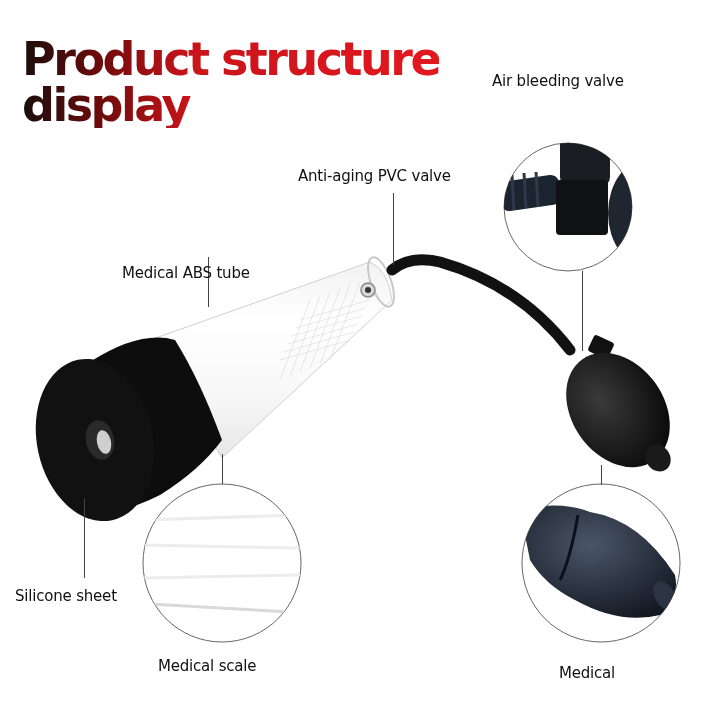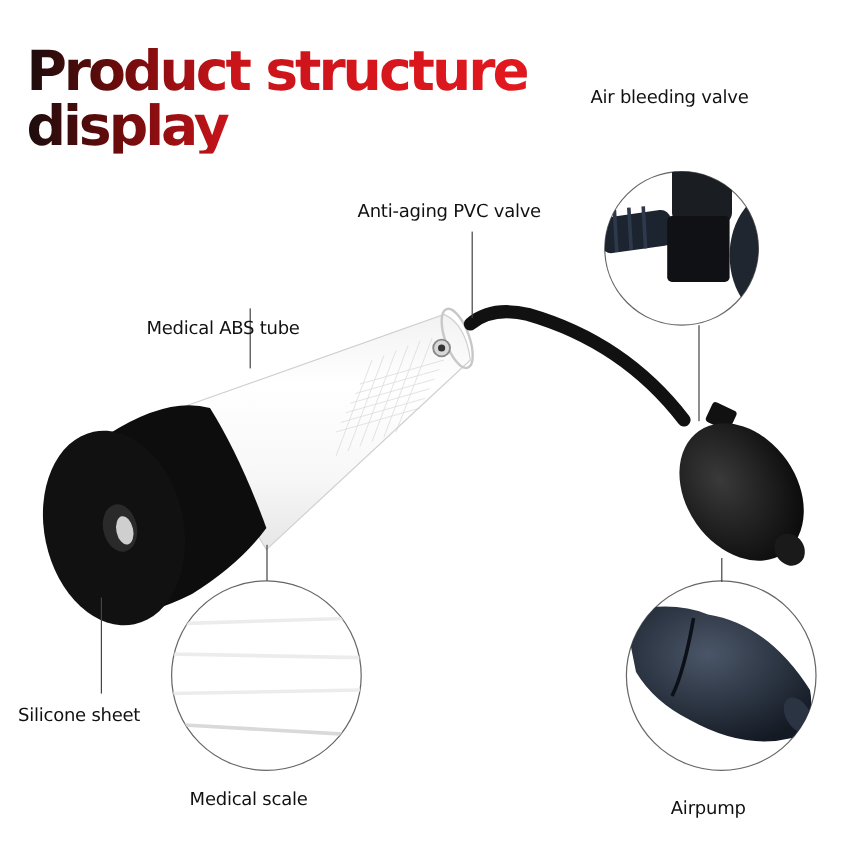--- a/index.html
+++ b/index.html
@@ -123,13 +123,13 @@
 <div class="leader" style="left:582px;top:271px;height:80px;"></div>
 <div class="leader" style="left:601px;top:465px;height:20px;"></div>
 <div class="leader" style="left:84px;top:498px;height:80px;"></div>
 <div class="leader" style="left:222px;top:454px;height:30px;"></div>
 
 <div class="label" style="left:492px;top:72px;">Air bleeding valve</div>
 <div class="label" style="left:298px;top:167px;">Anti-aging PVC valve</div>
 <div class="label" style="left:122px;top:233px;margin-top:31px;">Medical ABS tube</div>
 <div class="label" style="left:15px;top:587px;text-align:right;">Silicone sheet</div>
 <div class="label" style="left:158px;top:657px;">Medical scale</div>
-<div class="label" style="left:559px;top:664px;">Airpump</div>
+<div class="label" style="left:559px;top:664px;">Medical</div>
 
 </body></html>

